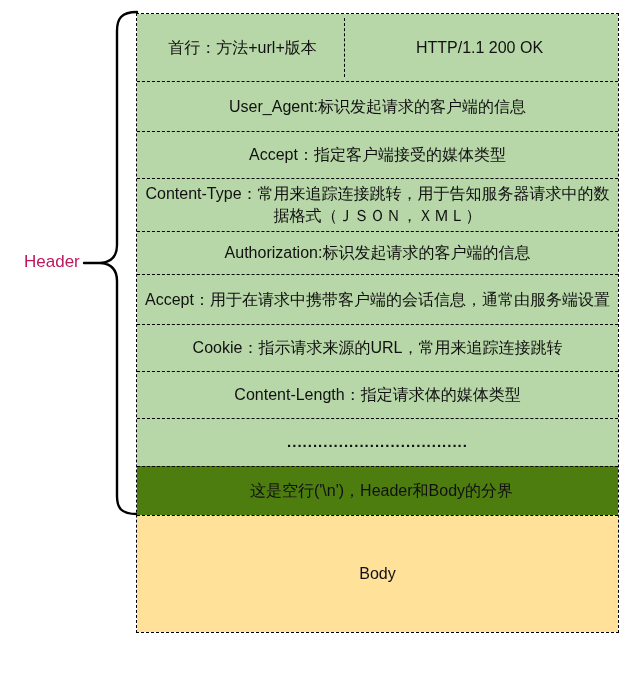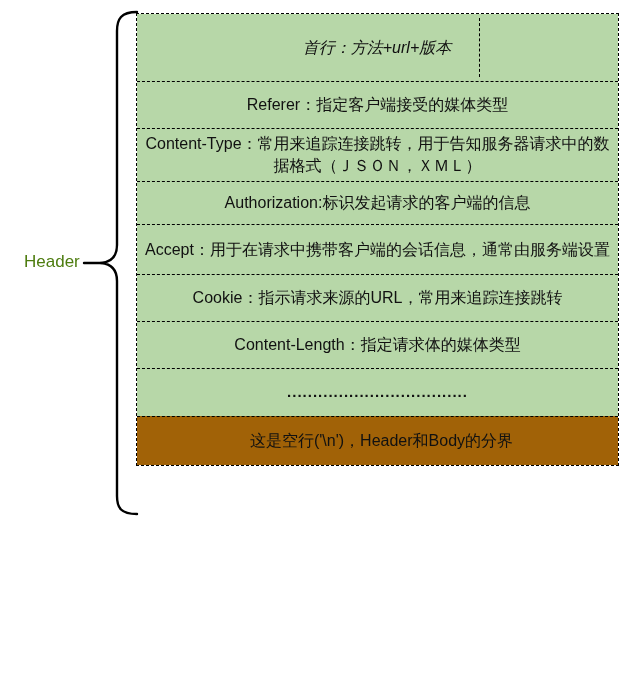--- a/index.html
+++ b/index.html
@@ -19,35 +19,35 @@
   }
   .row{
     box-sizing:border-box;
     display:flex;align-items:center;justify-content:center;
     text-align:center;
     background:#b7d7a8;
     font-size:16px;line-height:1.35;
     padding:0 8px;
   }
   .row + .row{border-top:1.5px dashed #000000;}
-  .row.first{padding:4px;font-style:italic;}
+  .row.first{padding:4px;}
   .cell{
     box-sizing:border-box;
     display:flex;align-items:center;justify-content:center;
     text-align:center;height:100%;
   }
   .cell.left{width:204px;border-right:1.5px dashed #000000;}
   .cell.right{flex:1;}
-  .row.sep{background:#a16207;padding-left:16px;}
+  .row.sep{background:#4d7c0f;padding-left:16px;}
   .row.body{background:#ffe199;}
   .row.dots{letter-spacing:1px;font-weight:bold;font-size:15px;}
   .brace-svg{position:absolute;left:0;top:0;pointer-events:none;}
   .brace-label{
     position:absolute;left:24px;top:252px;
-    font-size:17px;color:#4d7c0f;
+    font-size:17px;color:#be185d;
   }
   .watermark{
     position:absolute;right:3px;top:704px;
     font-size:9.5px;color:#b9b9b9;letter-spacing:0.3px;
   }
 </style>
 </head>
 <body>
 
 <div class="canvas">
@@ -56,38 +56,41 @@
     <path d="M137,12 C121,12 117,19 117,31 L117,245 C117,256 112,262 101,263 C112,264 117,270 117,281 L117,496 C117,508 121,514 137,514" fill="none" stroke="#000000" stroke-width="2.4" stroke-linecap="round" stroke-linejoin="round"></path>
     <line x1="84" y1="263" x2="101" y2="263" stroke="#000000" stroke-width="2.4" stroke-linecap="round"></line>
   </svg>
 
   <div class="brace-label">Header</div>
 
   <div class="tbl">
 
     <div class="row first" style="height:67px">
       <div class="cell left">首行：方法+url+版本</div>
+      <div class="cell right">HTTP/1.1 200 OK</div>
     </div>
 
+    <div class="row" style="height:50px">User_Agent:标识发起请求的客户端的信息</div>
 
-    <div class="row" style="height:47px">Referer：指定客户端接受的媒体类型</div>
+    <div class="row" style="height:47px">Accept：指定客户端接受的媒体类型</div>
 
     <div class="row" style="height:53px">Content-Type：常用来追踪连接跳转，用于告知服务器请求中的数据格式（ＪＳＯＮ，ＸＭＬ）</div>
 
     <div class="row" style="height:43px">Authorization:标识发起请求的客户端的信息</div>
 
     <div class="row" style="height:50px">Accept：用于在请求中携带客户端的会话信息，通常由服务端设置</div>
 
     <div class="row" style="height:47px">Cookie：指示请求来源的URL，常用来追踪连接跳转</div>
 
     <div class="row" style="height:47px">Content-Length：指定请求体的媒体类型</div>
 
 
     <div class="row dots" style="height:48px">...................................</div>
 
     <div class="row sep" style="height:49px">这是空行('\n')，Header和Body的分界</div>
 
+    <div class="row body" style="height:117px">Body</div>
 
   </div>
 
   <div class="watermark">CSDN @Obto-</div>
 
 </div>
 
 </body></html>

